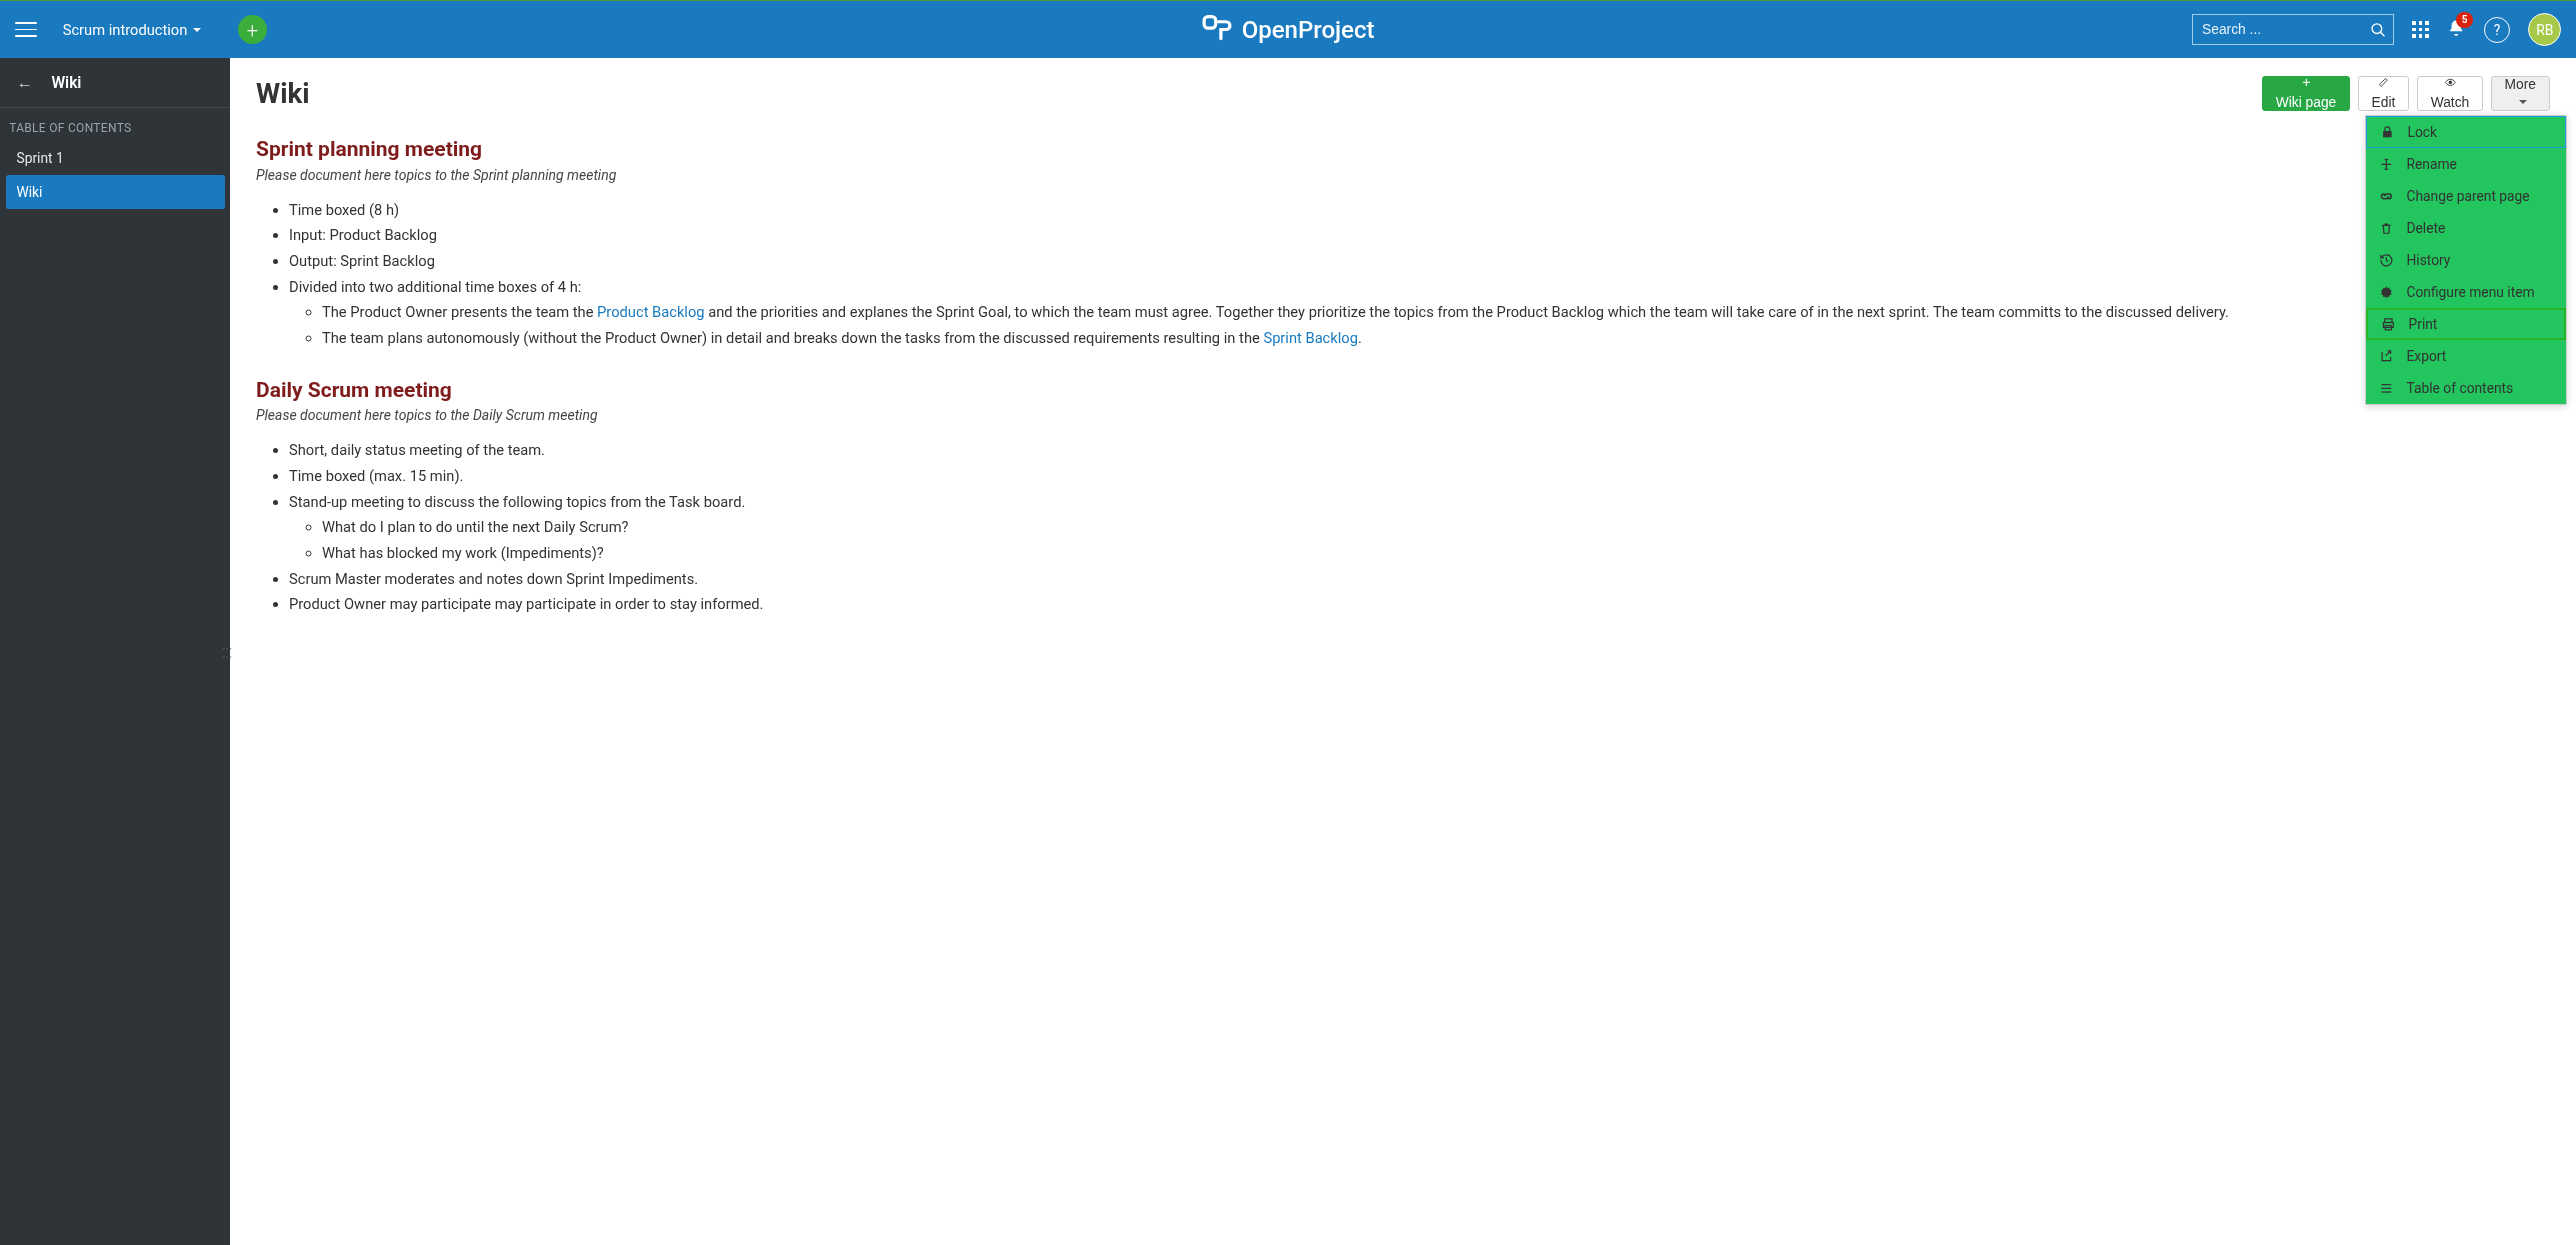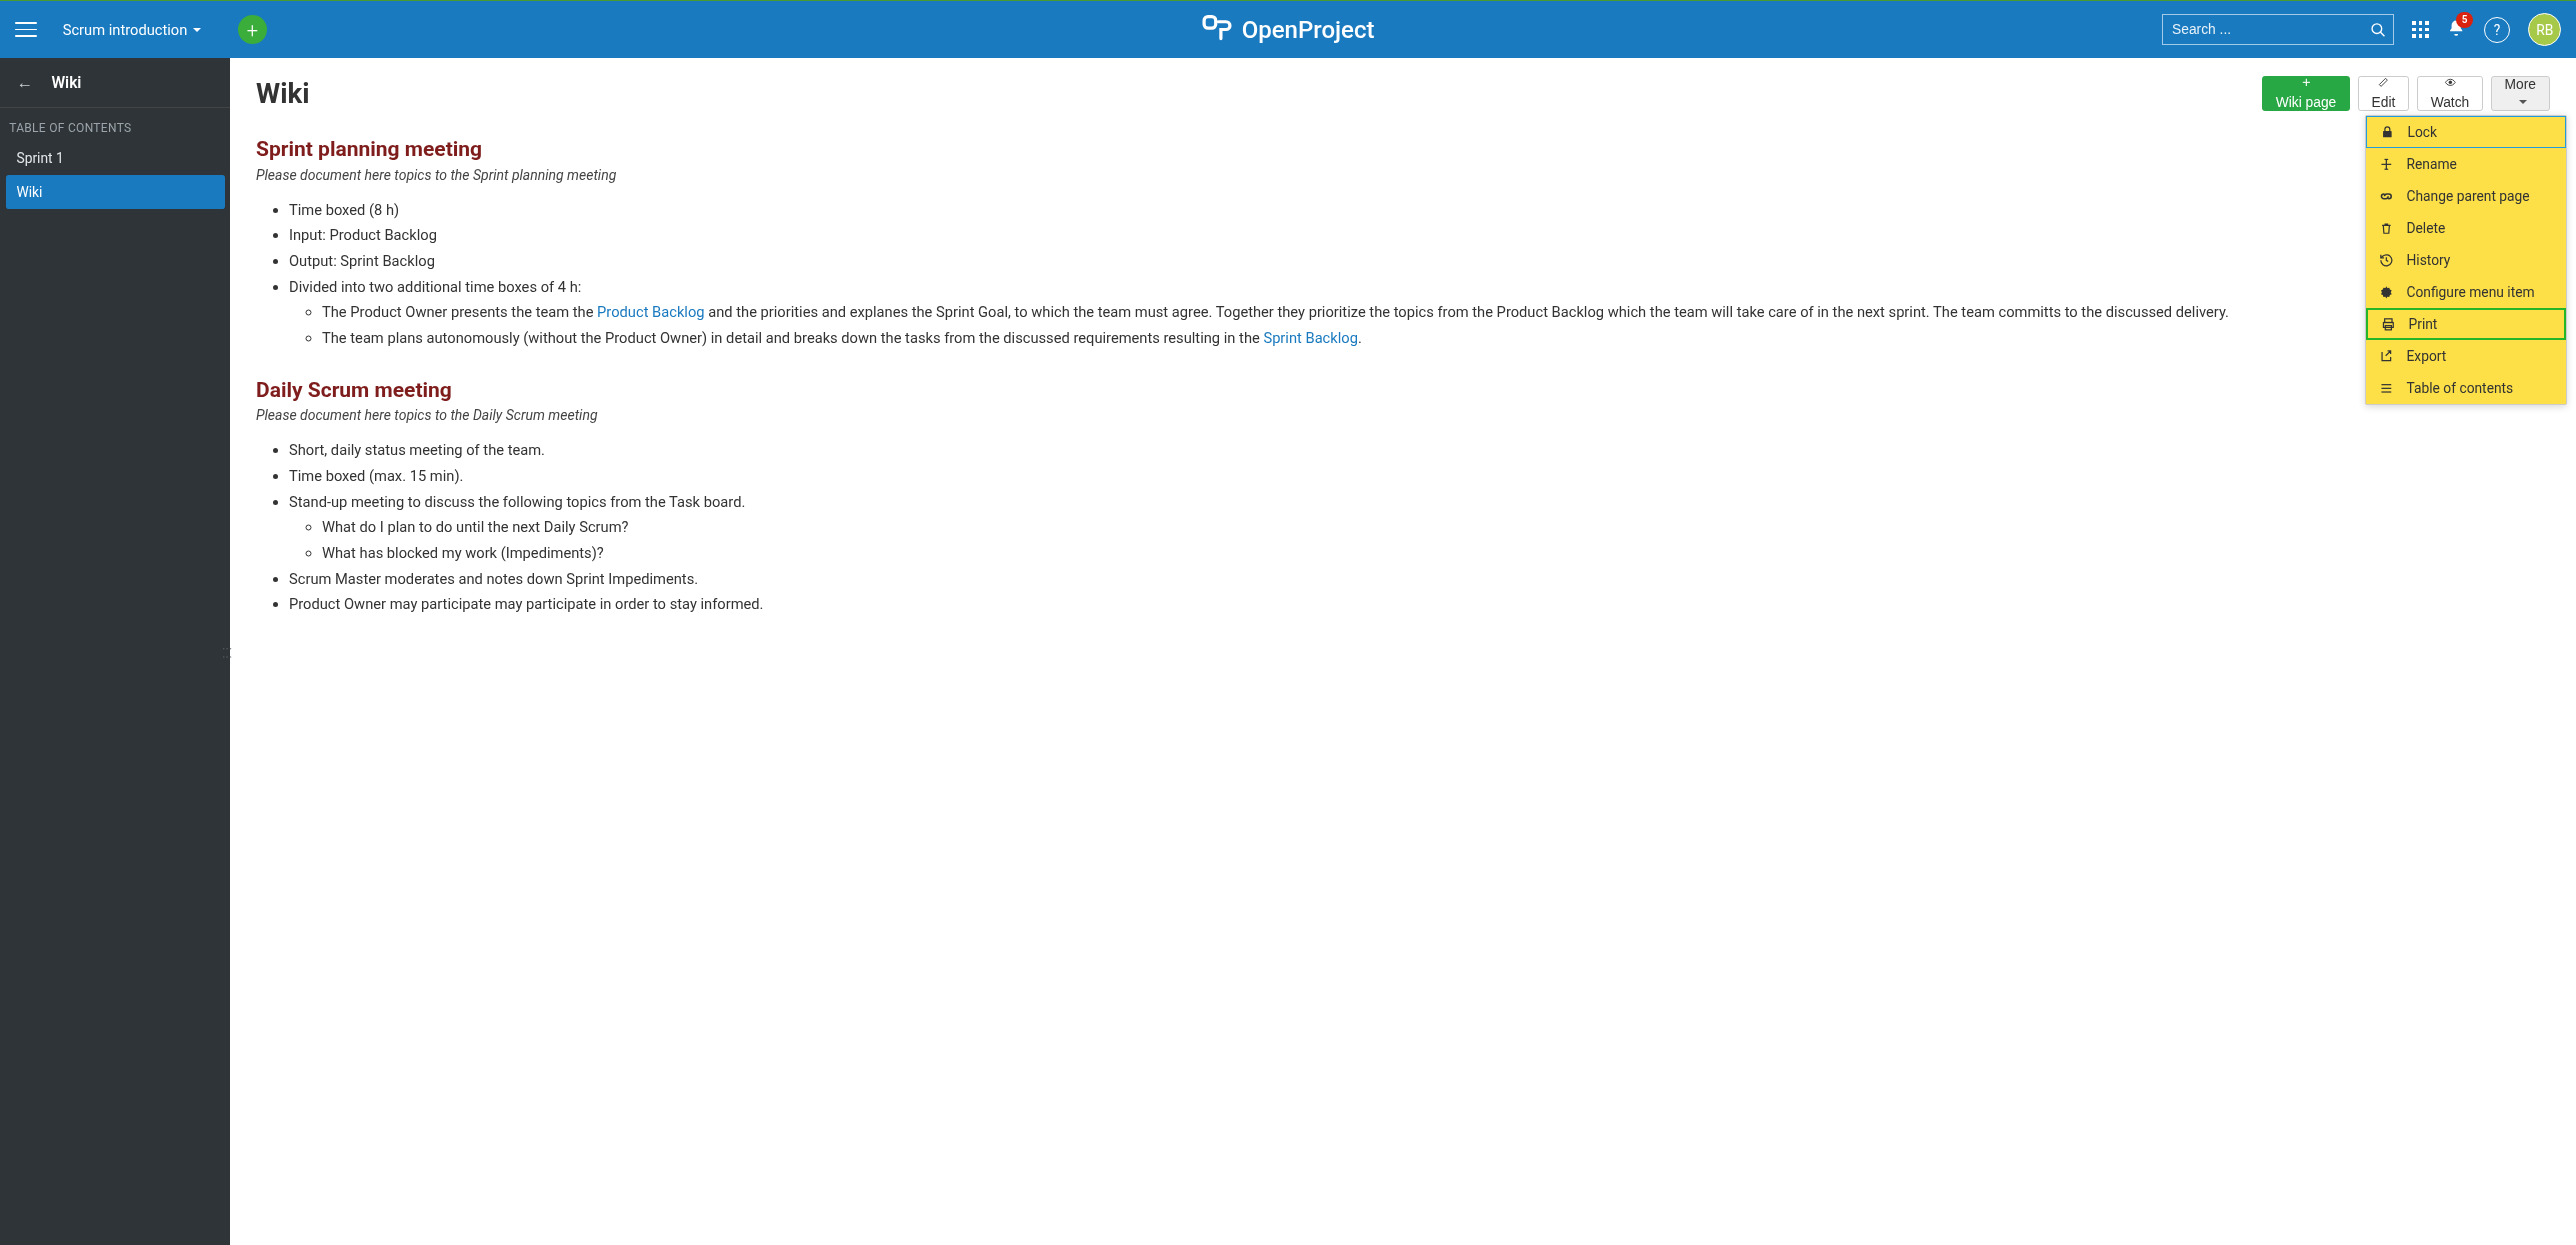--- a/index.html
+++ b/index.html
@@ -7,21 +7,21 @@
 .top-bar { background: #1a7ac0; height: 58px; display: flex; align-items: center; padding: 0 14.7px; color: #fff; border-top: 1.8px solid #4a9b2f; }
 .hamburger { width: 22px; height: 22px; display: flex; flex-direction: column; justify-content: center; gap: 4.6px; cursor: pointer; margin-right: 26px; }
 .hamburger span { height: 1.8px; background: #fff; border-radius: 0.9px; }
 .project-sel { font-size: 14.7px; cursor: pointer; display: flex; align-items: center; gap: 5.5px; }
 .project-sel .caret { width: 0; height: 0; border-left: 4.6px solid transparent; border-right: 4.6px solid transparent; border-top: 4.6px solid #fff; }
 .plus-btn { width: 29px; height: 29px; background: #3bad3b; border-radius: 50%; margin-left: 37px; display: flex; align-items: center; justify-content: center; cursor: pointer; font-size: 20px; color: #fff; font-weight: 300; }
 .brand { position: absolute; left: 50%; transform: translateX(-50%); display: flex; align-items: center; gap: 9.2px; font-size: 24px; font-weight: 500; }
 .brand svg { width: 31px; height: 31px; }
 .top-right { margin-left: auto; display: flex; align-items: center; gap: 18.4px; }
 .search-box { position: relative; }
-.search-box input { width: 232px; height: 31px; background: transparent; border: 0.9px solid rgba(255,255,255,0.6); color: #000000; padding: 0 33px 0 9.2px; font-size: 13.8px; }
+.search-box input { width: 202px; height: 31px; background: transparent; border: 0.9px solid rgba(255,255,255,0.6); color: #000000; padding: 0 33px 0 9.2px; font-size: 13.8px; }
 .search-box input::placeholder { color: rgba(255,255,255,0.9); }
 .search-box .sicon { position: absolute; right: 7.3px; top: 50%; transform: translateY(-50%); width: 16.5px; height: 16.5px; }
 .grid-icon { width: 16.5px; height: 16.5px; display: grid; grid-template-columns: repeat(3,3.7px); grid-template-rows: repeat(3,3.7px); gap: 2.8px; cursor: pointer; }
 .grid-icon span { background: #fff; }
 .bell-wrap { position: relative; cursor: pointer; }
 .bell-wrap .badge { position: absolute; top: -7.3px; right: -7.3px; background: #d9230f; color: #fff; border-radius: 50%; width: 16.5px; height: 16.5px; font-size: 10px; display: flex; align-items: center; justify-content: center; font-weight: 600; }
 .help-icon { width: 26px; height: 26px; border: 1.8px solid #fff; border-radius: 50%; display: flex; align-items: center; justify-content: center; font-size: 13.8px; cursor: pointer; }
 .avatar { width: 33px; height: 33px; background: #a7c94a; border-radius: 50%; display: flex; align-items: center; justify-content: center; font-size: 13.8px; font-weight: 400; border: 1.8px solid #fff; cursor: pointer; }
 .layout { display: flex; height: calc(100vh - 58px); }
 .sidebar { width: 230px; background: #2f3438; color: #c9d1d5; flex-shrink: 0; position: relative; }
@@ -40,21 +40,21 @@
 .btn svg { width: 14.7px; height: 14.7px; }
 .btn.primary { background: #28a745; border-color: #28a745; color: #fff; }
 .btn.more { background: #efefef; }
 .btn.more .caret { width: 0; height: 0; border-left: 4.6px solid transparent; border-right: 4.6px solid transparent; border-top: 4.6px solid #555; margin-left: 5.5px; }
 .content h2 { font-size: 21px; font-weight: 700; margin-bottom: 5.5px; color: #7f1d1d; }
 .content .subtitle { font-style: italic; font-size: 14px; color: #444; margin-bottom: 14.7px; }
 .content ul { padding-left: 33px; margin-bottom: 26px; }
 .content ul li { font-size: 14.7px; line-height: 1.75; color: #333; }
 .content ul ul { list-style-type: circle; margin-bottom: 0; }
 .content a { color: #1a7ac0; text-decoration: none; }
-.dropdown { position: absolute; top: 57px; right: 9.2px; width: 202px; background: #fde047; border: 0.9px solid #ccc; box-shadow: 0 1.8px 7.3px rgba(0,0,0,0.15); border-radius: 1.8px; z-index: 10; }
+.dropdown { position: absolute; top: 57px; right: 9.2px; width: 202px; background: #22c55e; border: 0.9px solid #ccc; box-shadow: 0 1.8px 7.3px rgba(0,0,0,0.15); border-radius: 1.8px; z-index: 10; }
 .dropdown .ditem { height: 32px; display: flex; align-items: center; gap: 13px; padding: 0 13px; font-size: 13.8px; cursor: pointer; color: #333; }
 .dropdown .ditem.highlight-blue { border: 1.8px solid #1f9bde; }
 .dropdown .ditem.highlight-green { border: 2.8px solid #26b526; }
 .dropdown .ditem svg, .dropdown .ditem .icn { width: 14.7px; height: 14.7px; flex-shrink: 0; display: flex; align-items: center; justify-content: center; }
 </style>
 </head>
 <body>
 
 <div class="top-bar">
   <div class="hamburger">

